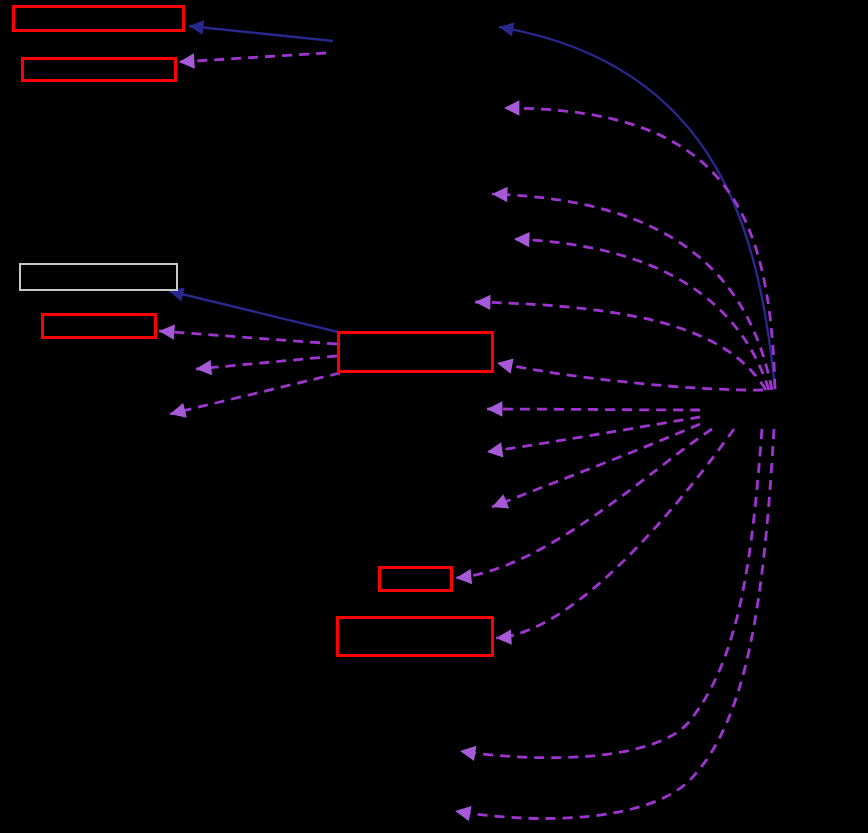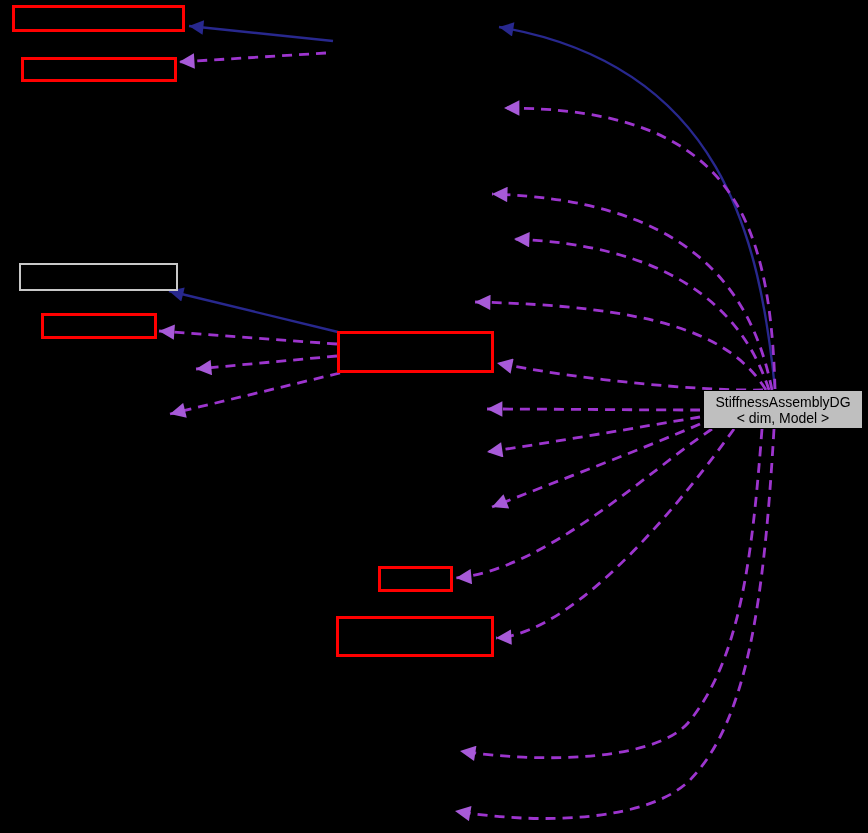--- a/index.html
+++ b/index.html
@@ -84,18 +84,14 @@
   </svg>
 
   <div class="node link" id="node-top-red-1"></div>
   <div class="node link" id="node-top-red-2"></div>
   <div class="node plain" id="node-gray"></div>
   <div class="node link" id="node-left-red"></div>
   <div class="node link" id="node-center-red"></div>
   <div class="node link" id="node-small-red"></div>
   <div class="node link" id="node-big-red"></div>
 
-  <div class="node current" id="node-main">
-    <span>StiffnessAssemblyDG</span>
-    <span>&lt; dim, Model &gt;</span>
-  </div>
 
 </div>
 
 </body></html>

